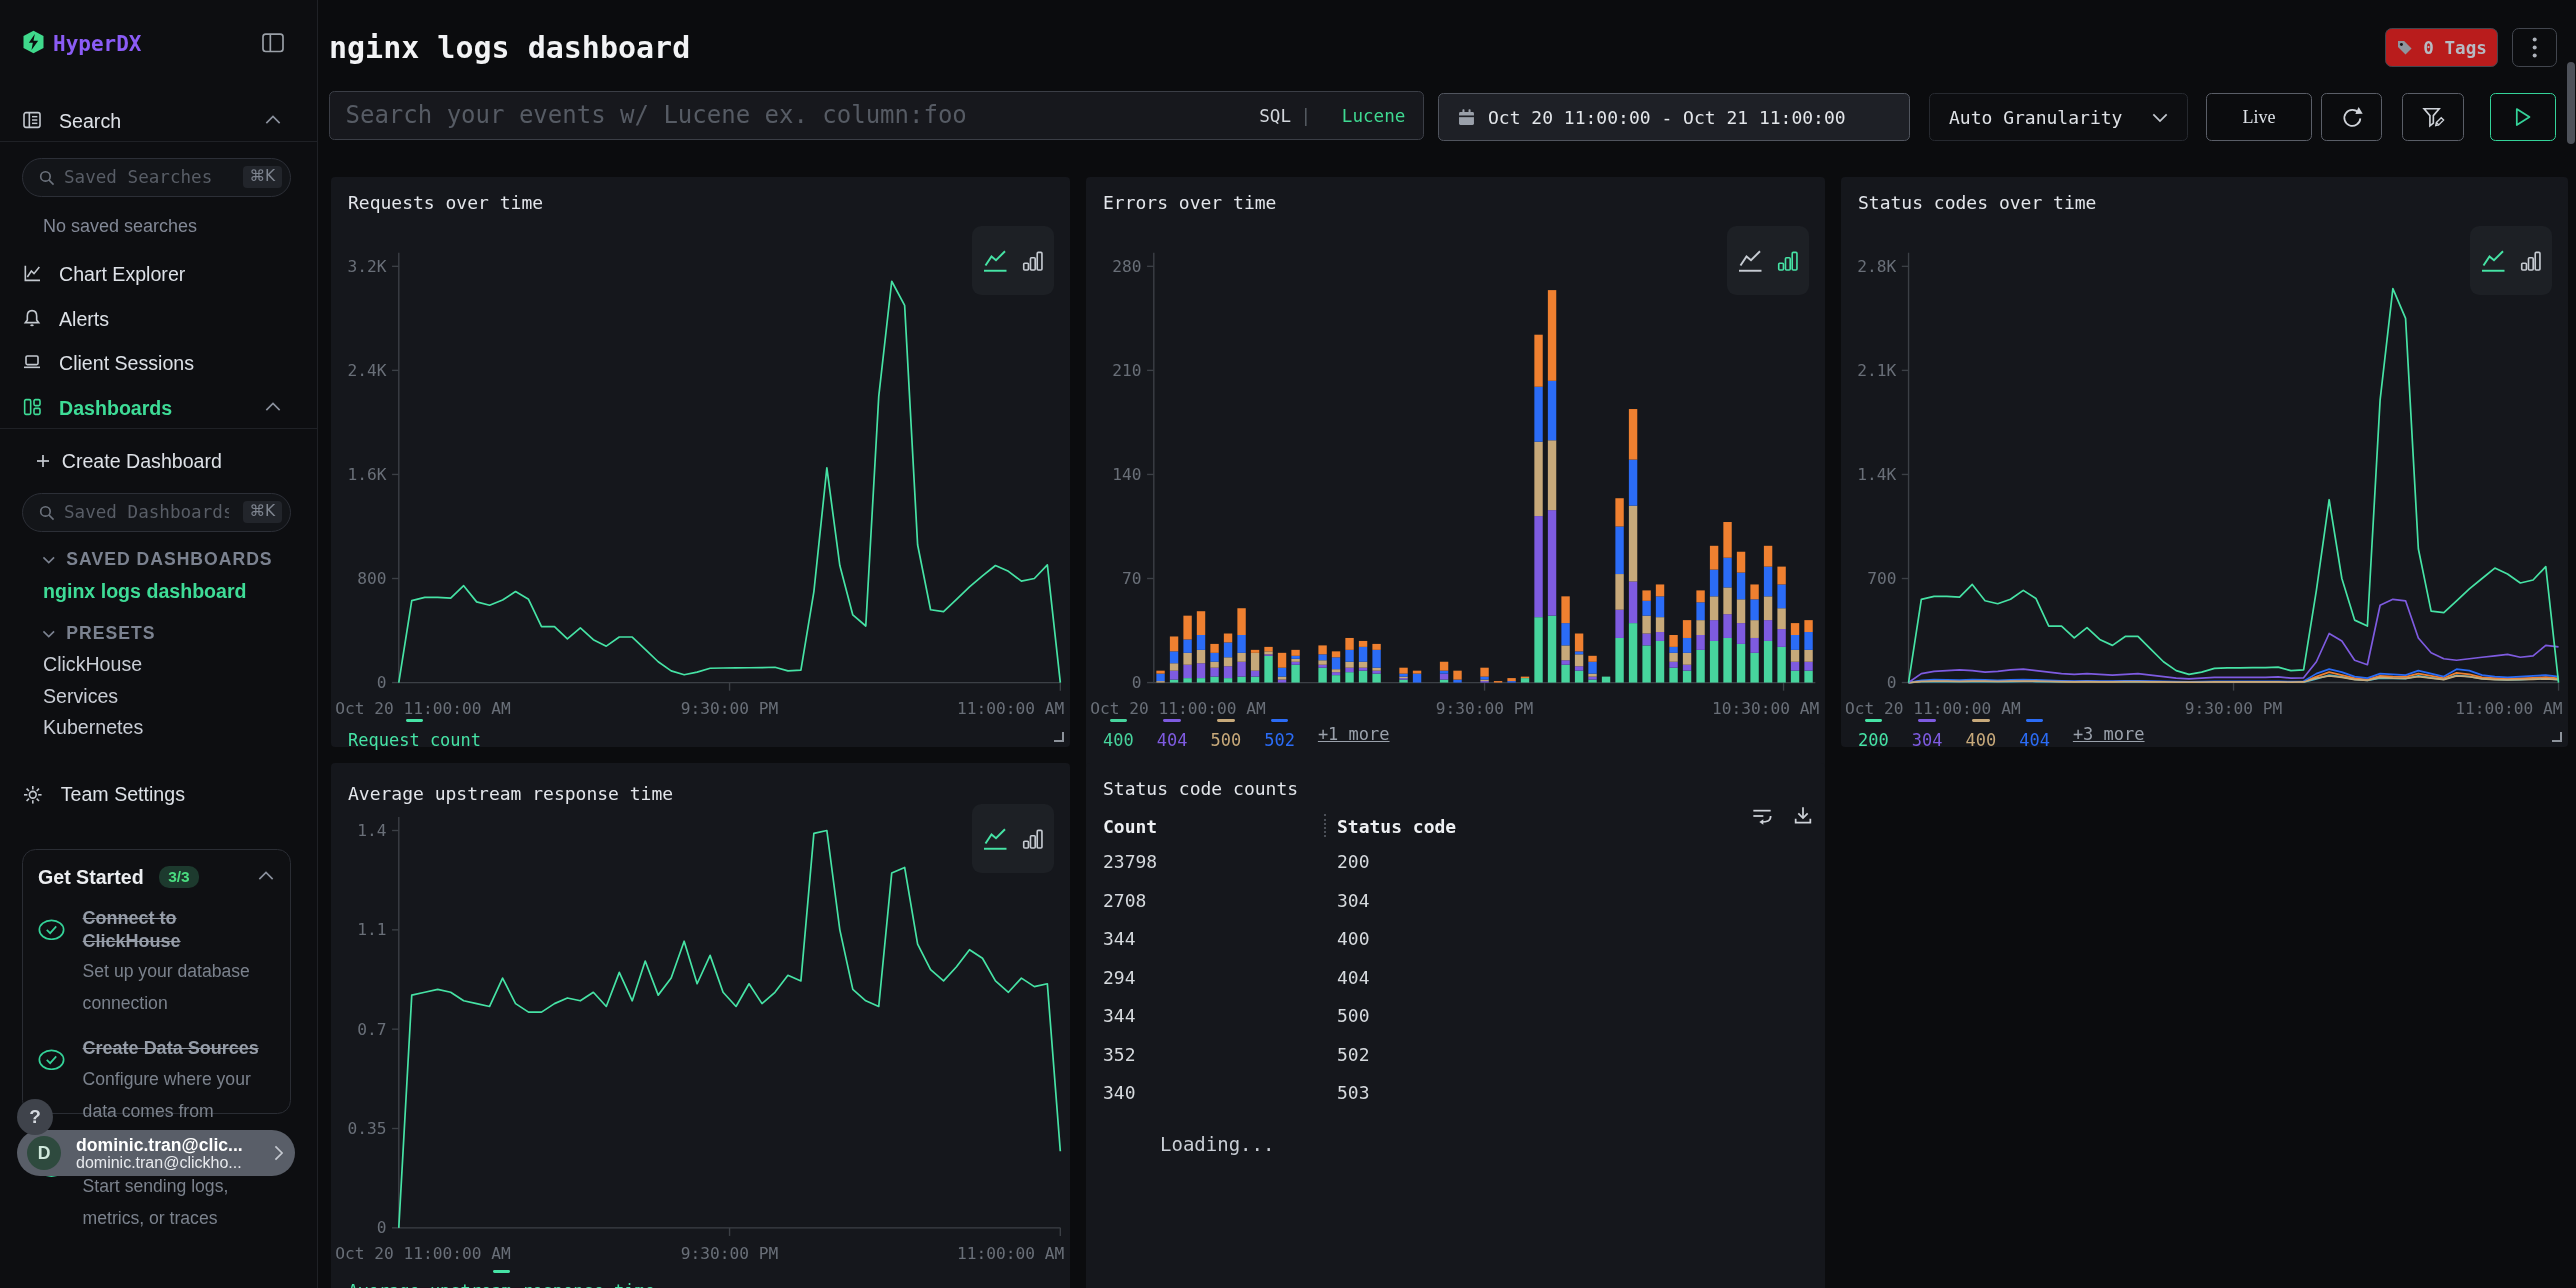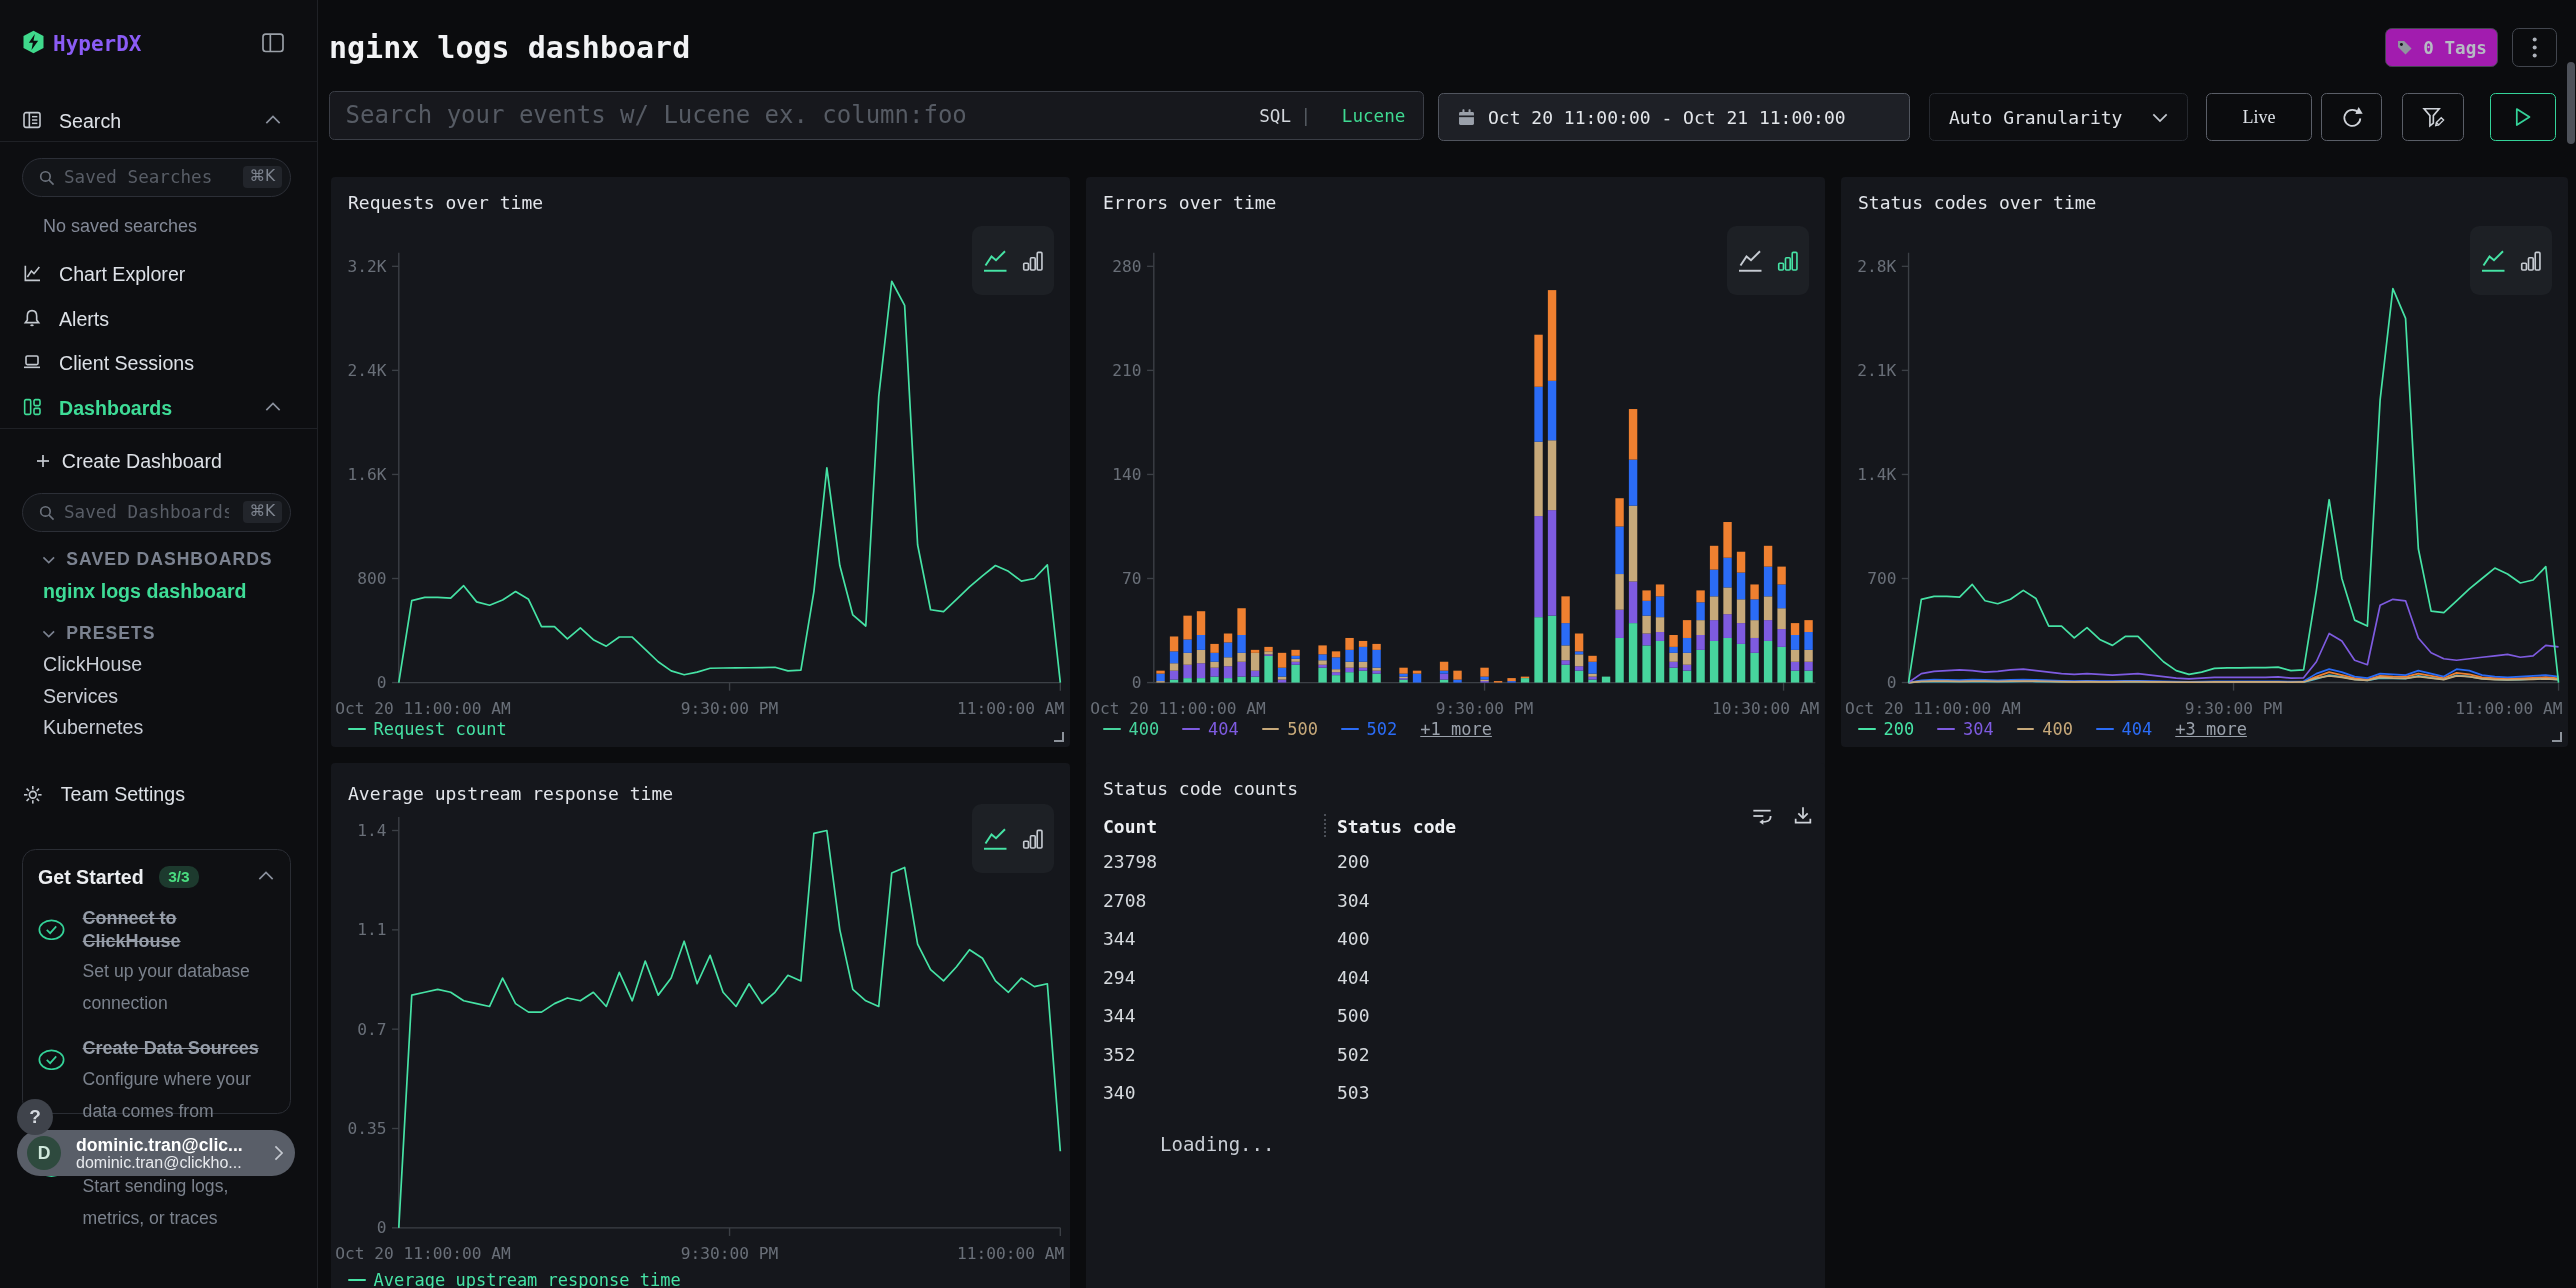--- a/index.html
+++ b/index.html
@@ -49,21 +49,21 @@
   .mode{position:absolute;top:13.5px;font-size:17.6px;}
   .date-input{position:absolute;left:1438px;top:93px;width:472px;height:48px;background:#1e2026;border:1.4px solid #51555e;border-radius:5.4px;cursor:pointer;}
   .gran{position:absolute;left:1929px;top:93px;width:259px;height:48px;background:#0d0e11;border:1.4px solid #26292f;border-radius:5.4px;cursor:pointer;}
   
   .panel{position:absolute;background:#15171c;border-radius:4px;}
   .p-title{position:absolute;left:17px;top:15px;font-size:18px;color:#e3e6eb;}
   .toggle{position:absolute;right:16px;width:82px;height:69px;background:#1d2025;border-radius:9.5px;
           display:flex;align-items:center;justify-content:center;gap:8px;}
   .legend{position:absolute;left:17px;display:flex;gap:23px;align-items:center;font-size:17px;
           font-family:"DejaVu Sans Mono","Liberation Mono",monospace;}
-  .lg-item{display:flex;align-items:center;gap:8px;cursor:pointer;}
+  .lg-item{display:flex;align-items:center;gap:8px;cursor:pointer;flex-direction:column;}
   .lg-dash{display:inline-block;width:17.6px;height:2.7px;border-radius:1.4px;}
   .lg-more{color:#9aa1ab;text-decoration:underline;cursor:pointer;}
   .corner{position:absolute;right:6px;bottom:5.4px;width:10px;height:10px;border-right:2px solid #8d939b;border-bottom:2px solid #8d939b;cursor:nwse-resize;}
   
   .th{position:absolute;font-size:18px;font-weight:bold;color:#eef0f3;font-family:"DejaVu Sans Mono","Liberation Mono",monospace;}
   .tr{position:absolute;left:0;width:739px;height:39px;}
   .td{position:absolute;top:9.5px;font-size:18px;color:#d6dade;font-family:"DejaVu Sans Mono","Liberation Mono",monospace;}
   .scroll-thumb{position:absolute;left:2567px;top:62px;width:8px;height:82px;background:#4e525a;border-radius:4px;}
   svg text{font-family:"DejaVu Sans Mono","Liberation Mono",monospace;font-size:24px;}
 </style>
@@ -247,21 +247,21 @@
       <div class="user-name">dominic.tran@clic...</div>
       <div class="user-email">dominic.tran@clickho...</div>
       <svg style="position:absolute;right:12px;top:15px;" width="9.5" height="16" viewBox="0 0 14 24">
         <polyline points="2,2 12,12 2,22" fill="none" stroke="#c6cad1" stroke-width="2.5"></polyline>
       </svg>
     </div>
   </div>
 
   <div class="page-title mono">nginx logs dashboard</div>
 
-  <div class="tbtn" style="left:2385px;top:28px;width:113px;height:39px;border-color:#42464e;border-radius:6.8px;background:#a21caf;gap:9.5px;">
+  <div class="tbtn" style="left:2385px;top:28px;width:113px;height:39px;border-color:#42464e;border-radius:6.8px;background:#b91c1c;gap:9.5px;">
     <svg width="17.6" height="17.6" viewBox="0 0 26 26">
       <path d="M3 3 H12 L23 14 L14 23 L3 12 Z" fill="#8f959e"></path>
       <circle cx="8" cy="8" r="2.2" fill="#131418"></circle>
     </svg>
     <span class="mono" style="font-size:17.6px;font-weight:bold;color:#b6bbc3;">0 Tags</span>
   </div>
   <div class="tbtn" style="left:2512px;top:28px;width:45px;height:39px;border-color:#42464e;border-radius:6.8px;">
     <svg width="5.4" height="23" viewBox="0 0 8 34">
       <circle cx="4" cy="5" r="3" fill="#aeb3bb"></circle>
         <circle cx="4" cy="17" r="3" fill="#aeb3bb"></circle>

